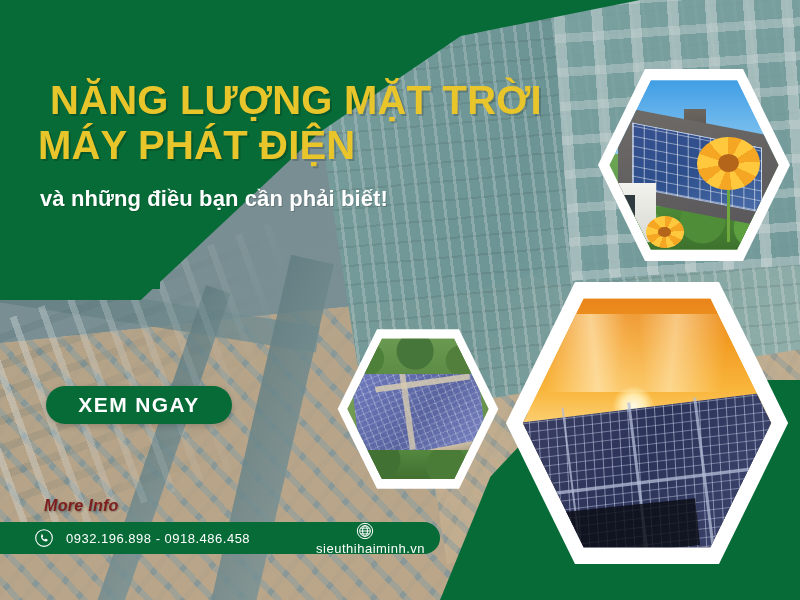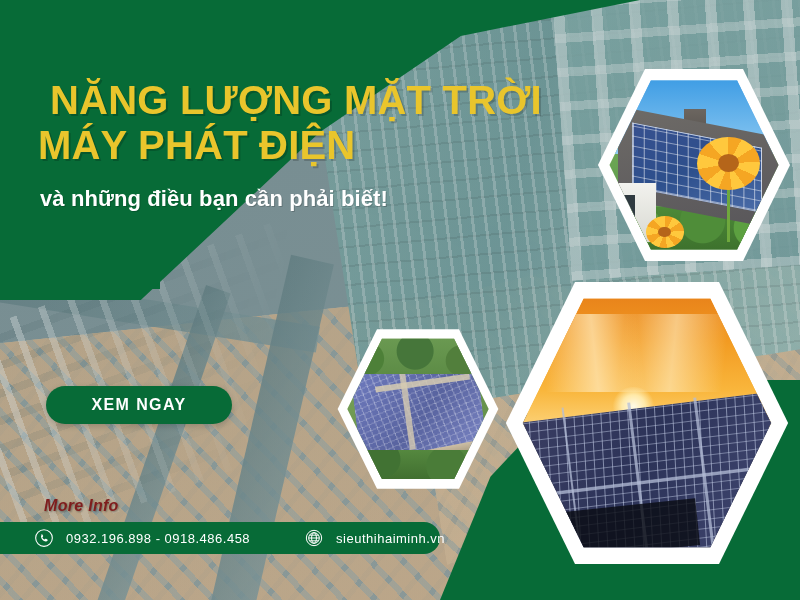--- a/index.html
+++ b/index.html
@@ -123,41 +123,41 @@
     color:#ffffff;font-size:22px;font-weight:bold;
     letter-spacing:.1px;white-space:nowrap;
     text-shadow:1px 1px 0 rgba(0,0,0,.18);
   }
 
   
   .cta{
     position:absolute;left:46px;top:386px;
     min-width:186px;height:38px;
     background:#076b37;border:none;border-radius:19px;
-    color:#fff;font-size:16px;font-weight:bold;letter-spacing:1.4px;
+    color:#fff;font-size:21px;font-weight:bold;letter-spacing:1.4px;
     font-family:"Liberation Sans",sans-serif;
     cursor:pointer;display:flex;align-items:center;justify-content:center;
     box-shadow:0 2px 6px rgba(0,0,0,.18);
   }
 
   
   .more-info{
     position:absolute;left:44px;top:497px;
     color:#7f1d1d;font-size:16px;font-weight:bold;font-style:italic;
     letter-spacing:.3px;
     text-shadow:1px 1px 2px rgba(0,0,0,.35);
   }
   .contact-bar{
     position:absolute;left:0;top:522px;width:440px;height:32px;
     background:#076b37;border-radius:0 16px 16px 0;
     display:flex;align-items:center;
   }
   .contact-item{display:flex;align-items:center;color:#fff;}
   .contact-item.phone{margin-left:34px;}
-  .contact-item.web{margin-left:54px;}
+  .contact-item.web{margin-left:54px;flex-direction:column;}
   .contact-text{font-size:13px;letter-spacing:.5px;margin-left:12px;white-space:nowrap;}
   .ic{width:20px;height:20px;display:block;flex:0 0 auto;}
 
   
   .hex{
     position:absolute;
     -webkit-clip-path:polygon(25% 2%,75% 2%,99% 50%,75% 98%,25% 98%,1% 50%);
             clip-path:polygon(25% 2%,75% 2%,99% 50%,75% 98%,25% 98%,1% 50%);
     background:#ffffff;
     display:flex;align-items:center;justify-content:center;

